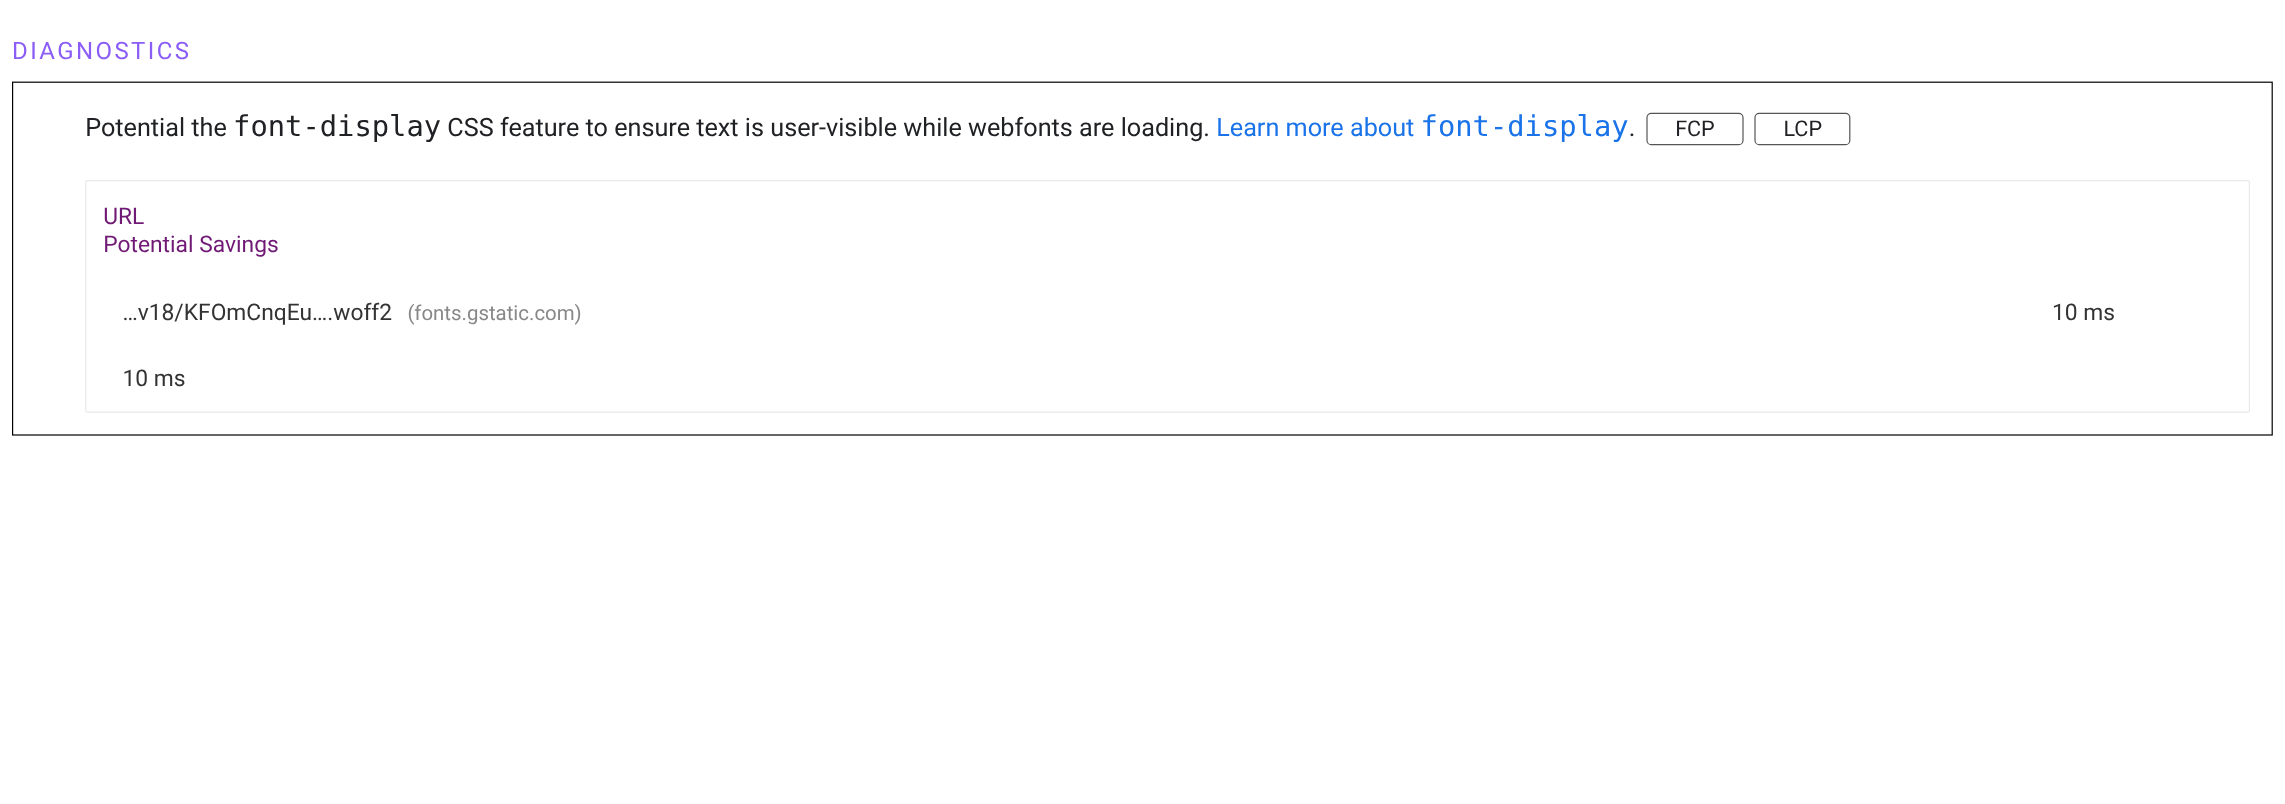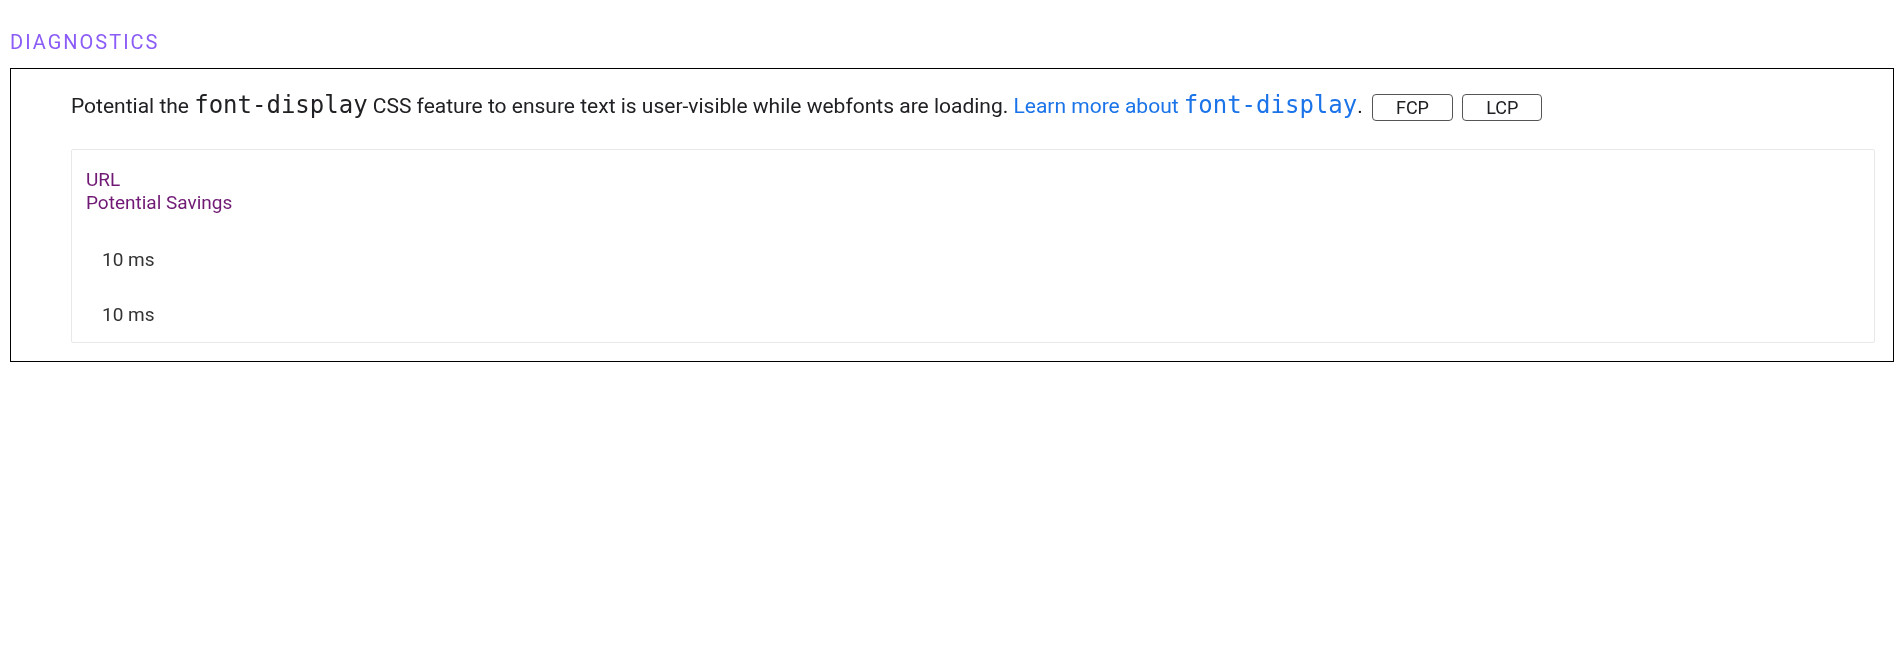--- a/index.html
+++ b/index.html
@@ -129,20 +129,24 @@
     </div>
 
     <div class="table">
       <div class="table-head">
         <div class="col-url">URL</div>
         <div class="col-savings">Potential Savings</div>
       </div>
 
 
       <div class="data-row">
+        <div class="col-url">
+          <span>…v18/KFOmCnqEu….woff2</span>
+          <span class="host">(fonts.gstatic.com)</span>
+        </div>
         <div class="col-savings">10 ms</div>
       </div>
 
       <div class="data-row">
         <div class="col-savings">10 ms</div>
       </div>
     </div>
   </div>
 
 </div>

